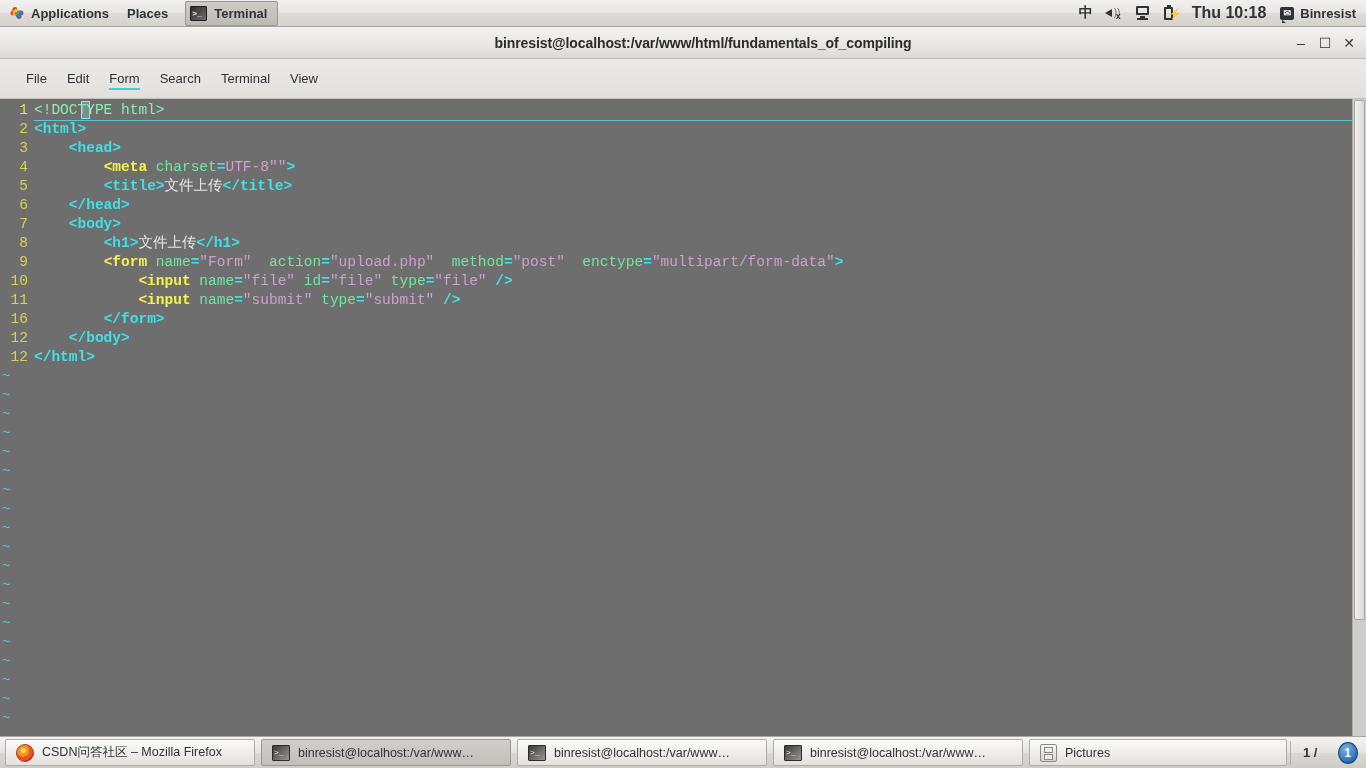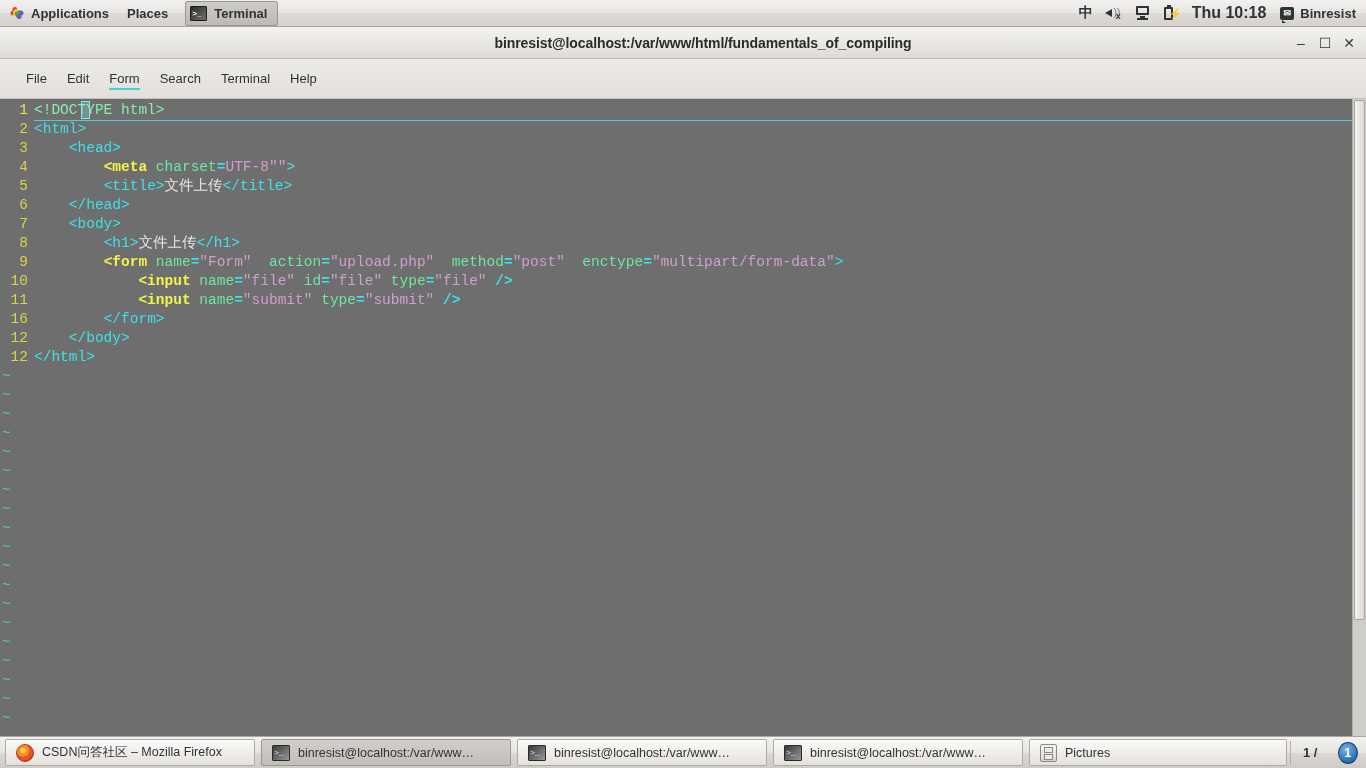--- a/index.html
+++ b/index.html
@@ -136,21 +136,21 @@
   .line.cursorline { background: #6e6e6e; }
   .ln {
     width: 34px; text-align: right; padding-right: 6px;
     color: #d7d34a; flex: 0 0 auto;
   }
   .ln.cur { color: #e8e54e; }
   .code { flex: 1 1 auto; white-space: pre; }
   .cursorline .code { border-bottom: 1px solid #58c9cf; }
   .tilde { color: #4ec9d3; padding-left: 2px; }
   
-  .tag      { color: #3fe0e8; font-weight: normal; }
+  .tag      { color: #3fe0e8; font-weight: bold; }
   .tagb     { color: #f3f34b; font-weight: bold; }
   .doctype  { color: #86efac; }
   .attr     { color: #6ee8a0; }
   .eq       { color: #3fe0e8; font-weight: bold; }
   .str      { color: #d09fd0; }
   .txt      { color: #e6e6e6; }
   .slash    { color: #3fe0e8; font-weight: bold; }
   #cursor-block {
     position: absolute; left: 81px; top: 2px; width: 9px; height: 18px;
     border: 1px solid #7fe9ef; background: rgba(150,230,235,0.28);
@@ -303,21 +303,21 @@
         </div>
     </div>
   </div>
 
   <div id="menu-bar">
       <div class="menu-item"><span>File</span></div>
       <div class="menu-item"><span>Edit</span></div>
       <div class="menu-item active"><span>Form</span></div>
       <div class="menu-item"><span>Search</span></div>
       <div class="menu-item"><span>Terminal</span></div>
-      <div class="menu-item"><span>Help</span></div>
+      <div class="menu-item"><span>View</span></div>
     </div>
 
   <div id="term-body">
     <div id="code-area">
         <div class="line cursorline"><span class="ln cur">1</span><span class="code"><span class="doctype">&lt;!DOCTYPE html&gt;</span></span></div>
         <div class="line"><span class="ln">2</span><span class="code"><span class="tag">&lt;html&gt;</span></span></div>
         <div class="line"><span class="ln">3</span><span class="code"><span class="txt">    </span><span class="tag">&lt;head&gt;</span></span></div>
         <div class="line"><span class="ln">4</span><span class="code"><span class="txt">        </span><span class="tagb">&lt;meta</span><span class="txt"> </span><span class="attr">charset</span><span class="eq">=</span><span class="str">UTF-8""</span><span class="tag">&gt;</span></span></div>
         <div class="line"><span class="ln">5</span><span class="code"><span class="txt">        </span><span class="tag">&lt;title&gt;</span><span class="txt">文件上传</span><span class="tag">&lt;/title&gt;</span></span></div>
         <div class="line"><span class="ln">6</span><span class="code"><span class="txt">    </span><span class="tag">&lt;/head&gt;</span></span></div>

